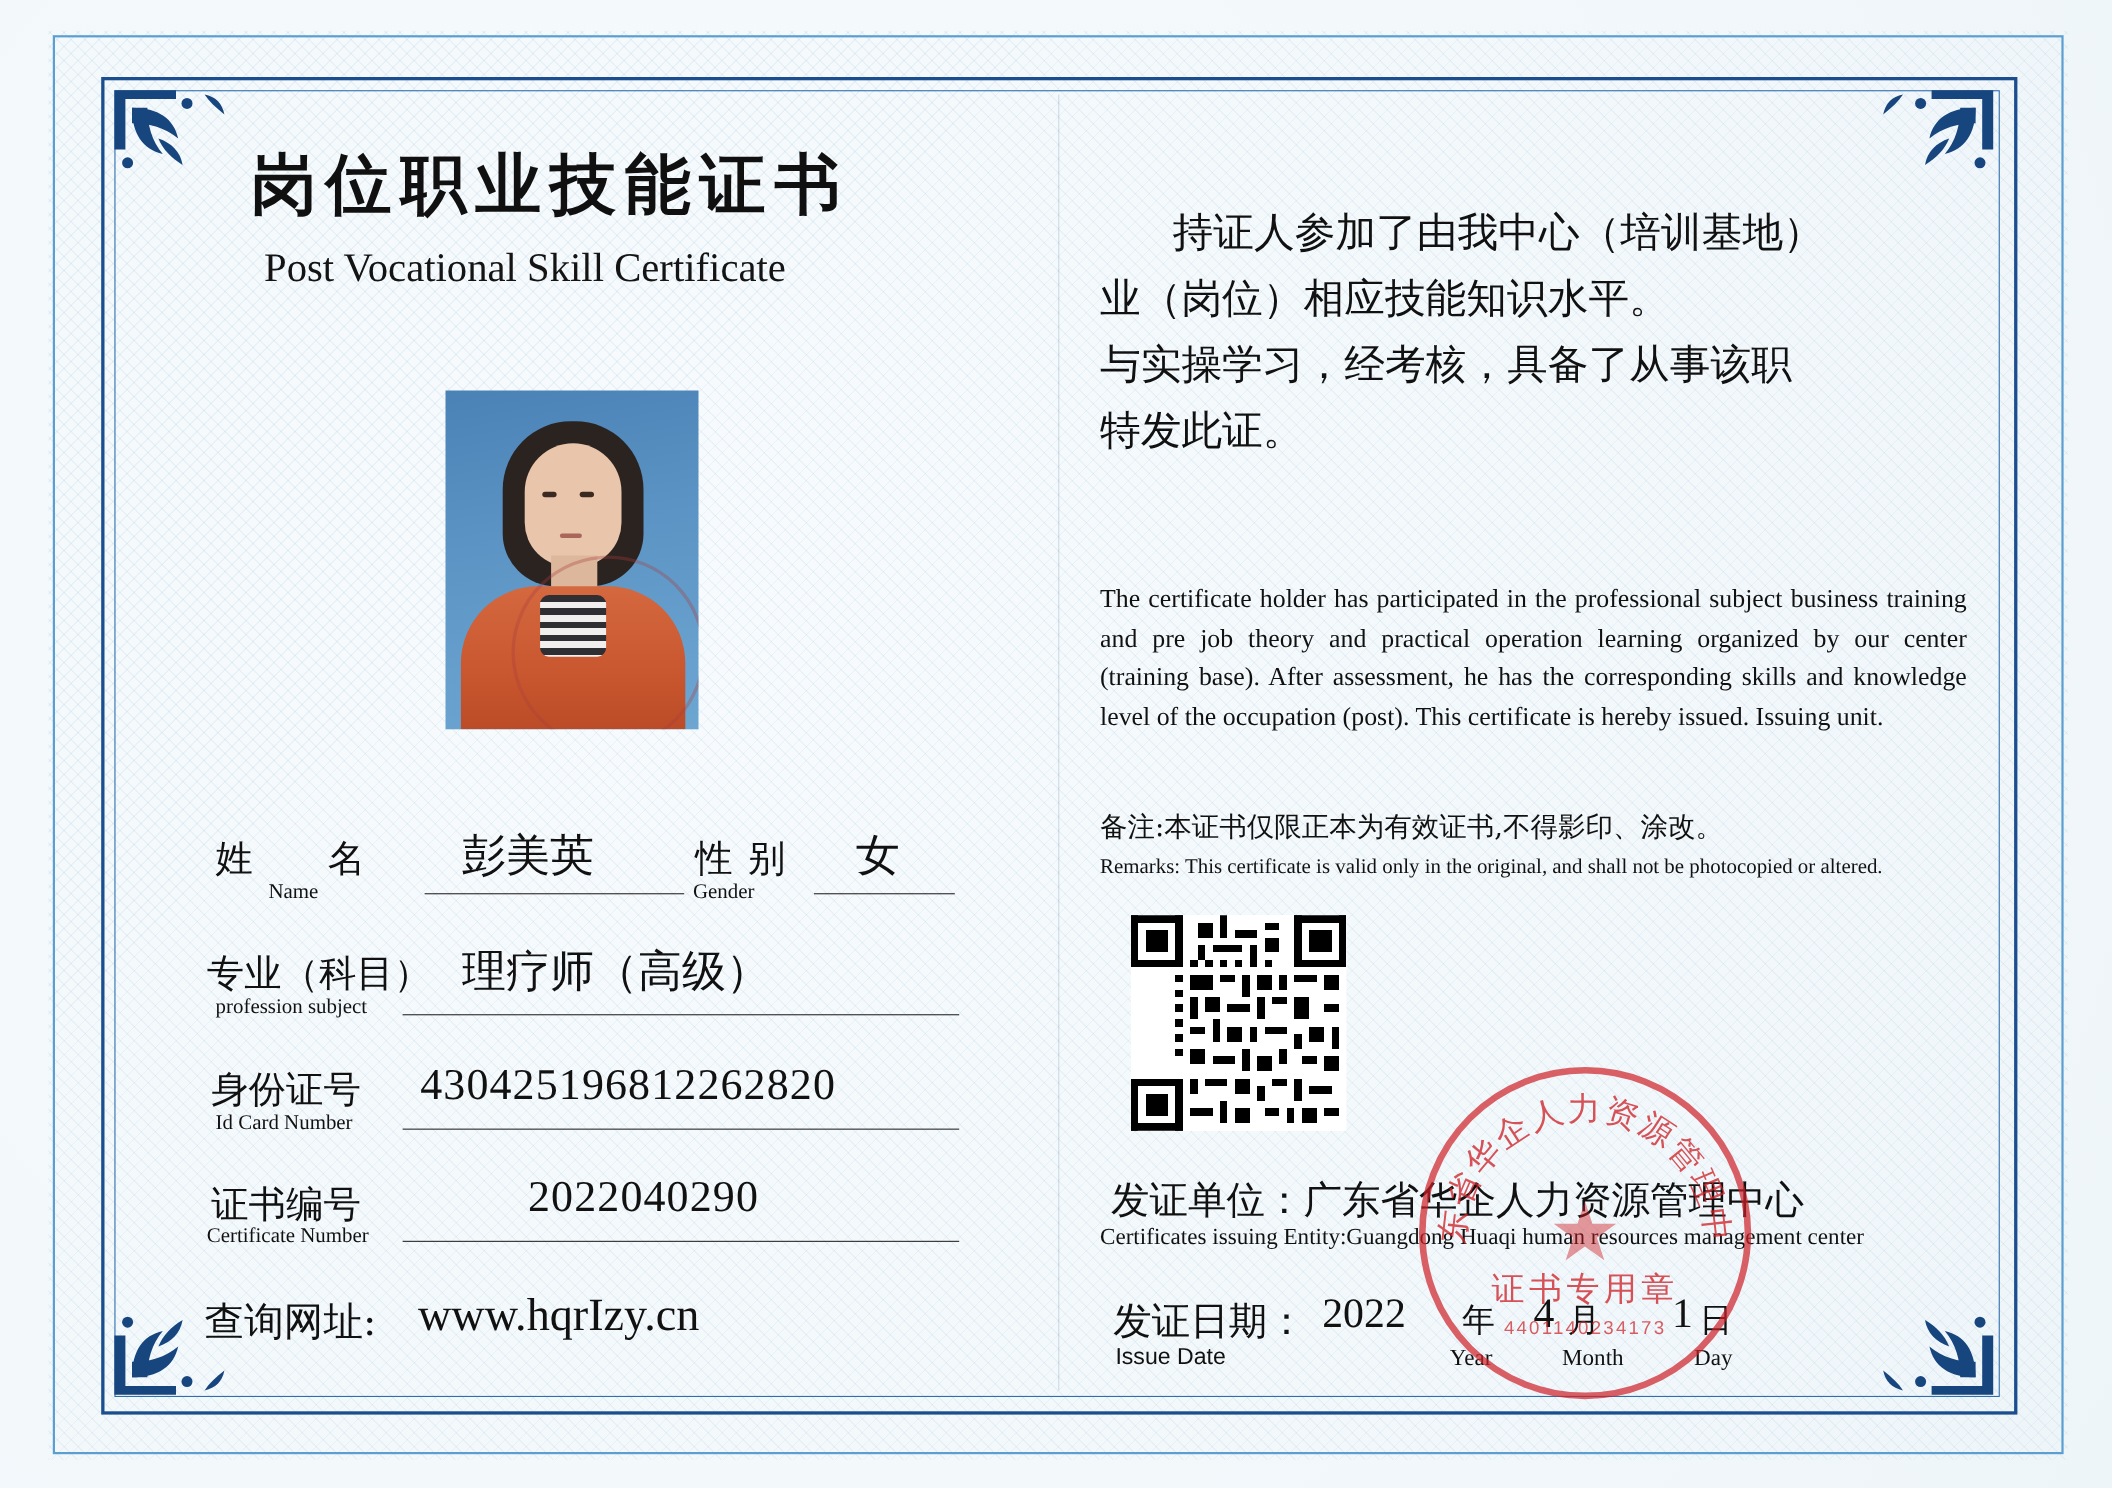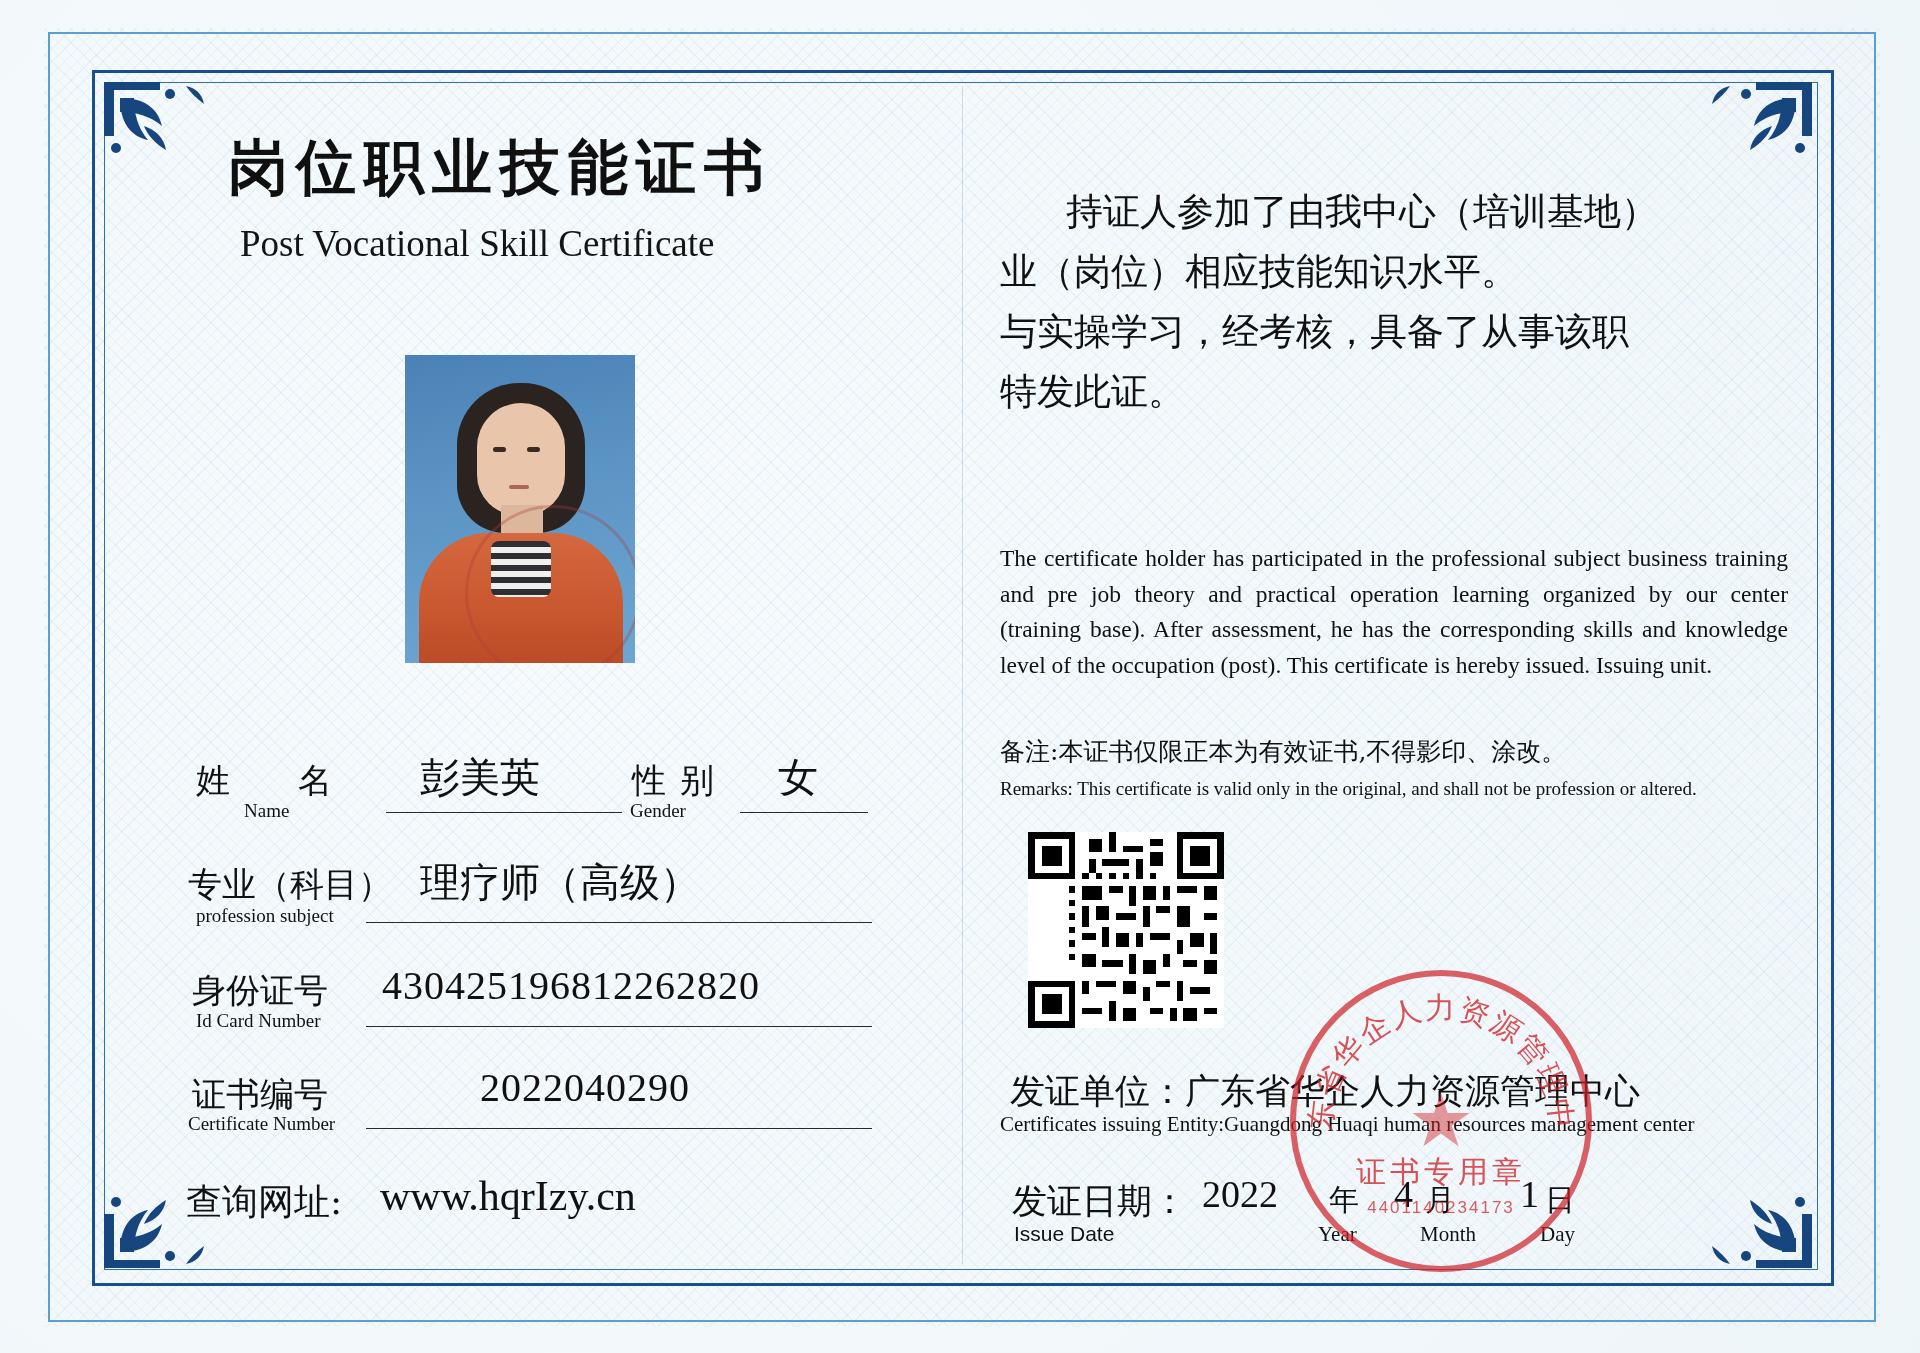--- a/index.html
+++ b/index.html
@@ -133,21 +133,20 @@
     position:absolute;left:1000px;top:182px;width:800px;
     font-family:"DejaVu Serif",serif;font-size:37px;line-height:1.62;color:#111;
     text-align:justify;
   }
   .body-cn .ind{display:block;text-indent:66px;}
   .body-cn .ind2{display:block;text-indent:0px;}
   .body-en{
     position:absolute;left:1000px;top:528px;width:788px;
     font-family:"Liberation Serif",serif;font-size:23.5px;line-height:1.52;color:#111;
     text-align:justify;
-    margin-top:13px;
   }
   .remark-cn{
     position:absolute;left:1000px;top:735px;width:800px;
     font-family:"DejaVu Serif",serif;font-size:25px;color:#111;white-space:nowrap;
   }
   .remark-en{
     position:absolute;left:1000px;top:778px;width:820px;
     font-family:"Liberation Serif",serif;font-size:19px;color:#111;white-space:nowrap;
   }
 
@@ -310,21 +309,21 @@
   <div class="body-cn">
     <span class="ind">持证人参加了由我中心（培训基地）</span>
     <span class="ind2">业（岗位）相应技能知识水平。</span>
     <span class="ind2">与实操学习，经考核，具备了从事该职</span>
     <span class="ind2">特发此证。</span>
   </div>
 
   <div class="body-en">The certificate holder has participated in the professional subject business training and pre job theory and practical operation learning organized by our center (training base). After assessment, he has the corresponding skills and knowledge level of the occupation (post). This certificate is hereby issued. Issuing unit.</div>
 
   <div class="remark-cn">备注:本证书仅限正本为有效证书,不得影印、涂改。</div>
-  <div class="remark-en">Remarks: This certificate is valid only in the original, and shall not be profession or altered.</div>
+  <div class="remark-en">Remarks: This certificate is valid only in the original, and shall not be photocopied or altered.</div>
 
   <div class="qr">
     <svg width="196" height="196" viewBox="0 0 29 29" shape-rendering="crispEdges">
       <rect width="29" height="29" fill="#ffffff"></rect>
       <g fill="#000000">
 
         <rect x="0" y="0" width="7" height="1"></rect>
           <rect x="0" y="6" width="7" height="1"></rect>
         <rect x="0" y="0" width="1" height="7"></rect>
           <rect x="6" y="0" width="1" height="7"></rect>

